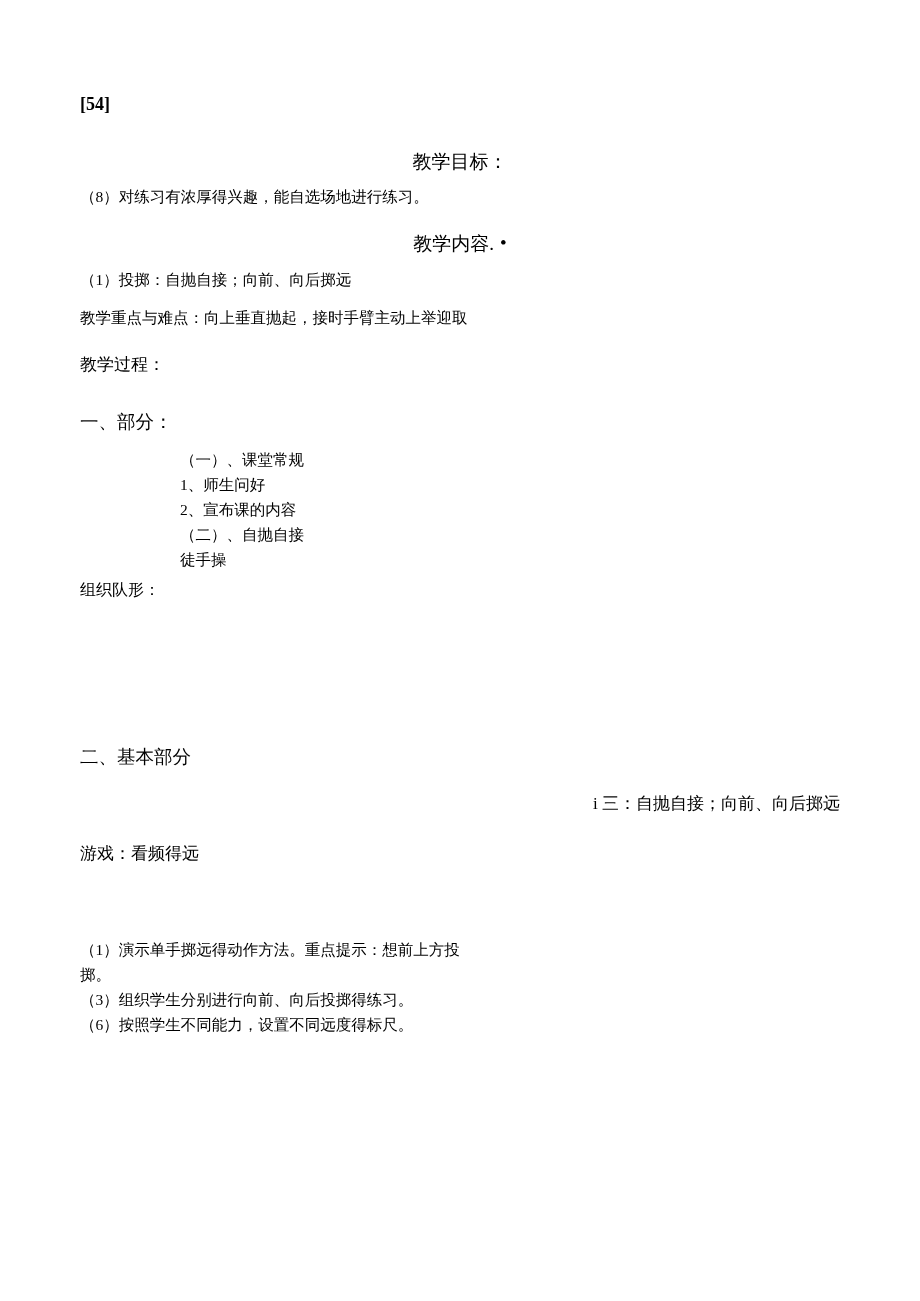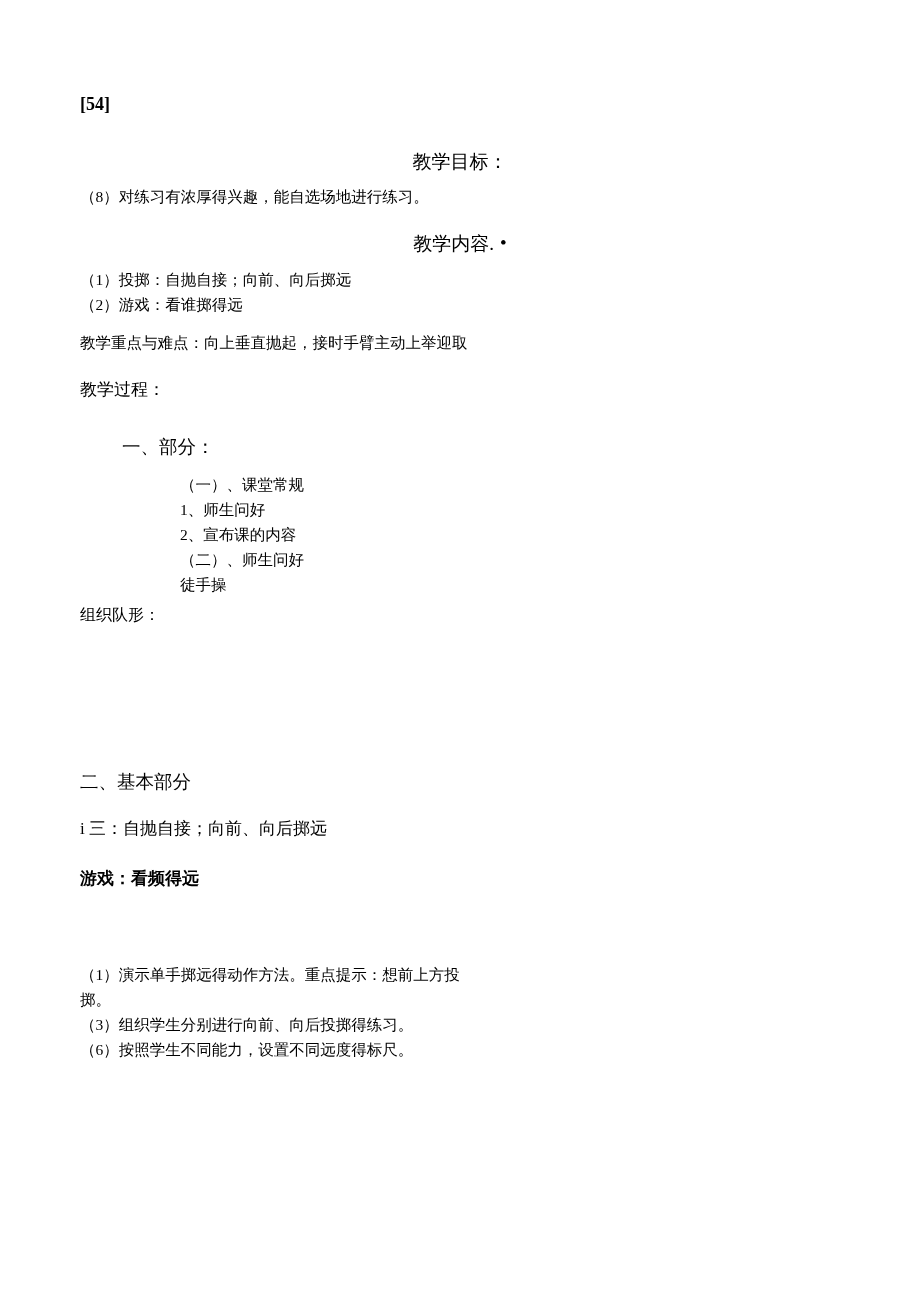--- a/index.html
+++ b/index.html
@@ -67,46 +67,45 @@
 <div class="title-bold">[54]</div>
 
 <div class="heading">教学目标：</div>
 <div class="para-group">
   <div class="para">（8）对练习有浓厚得兴趣，能自选场地进行练习。</div>
 </div>
 
 <div class="heading bullet-after">教学内容.</div>
 <div class="para-group">
   <div class="para">（1）投掷：自抛自接；向前、向后掷远</div>
-  <div class="para">（2）游戏：看谁掷得远</div>
 </div>
 
 <div class="para" style="margin-top:4px;margin-bottom:22px;">教学重点与难点：向上垂直抛起，接时手臂主动上举迎取</div>
 
 <div class="para" style="font-size:17px;margin-bottom:30px;">教学过程：</div>
 
-<div class="section-label" style="margin-top:0;margin-left:42px;">一、部分：</div>
+<div class="section-label" style="margin-top:0;">一、部分：</div>
 
 <div class="indented-block">
   <div class="para">（一）、课堂常规</div>
   <div class="para"> 1、师生问好</div>
   <div class="para"> 2、宣布课的内容</div>
-  <div class="para">（二）、师生问好</div>
+  <div class="para">（二）、自抛自接</div>
   <div class="para">  徒手操</div>
 </div>
 
 <div class="para" style="font-size:16px;">组织队形：</div>
 
 <div class="spacer"></div>
 
 <div class="section-label">二、基本部分</div>
 
-<div class="para" style="font-size:17px;margin-top:18px;margin-bottom:24px;">i 三：自抛自接；向前、向后掷远</div>
+<div class="para" style="font-size:17px;margin-top:18px;margin-bottom:24px;text-align:right;">i 三：自抛自接；向前、向后掷远</div>
 
-<div class="para" style="font-size:17px;margin-bottom:10px;font-weight:bold;">游戏：看频得远</div>
+<div class="para" style="font-size:17px;margin-bottom:10px;">游戏：看频得远</div>
 
 <div class="spacer-small"></div>
 
 <div class="para-group">
   <div class="para">（1）演示单手掷远得动作方法。重点提示：想前上方投</div>
   <div class="para" style="margin-left:0;">掷。</div>
   <div class="para">（3）组织学生分别进行向前、向后投掷得练习。</div>
   <div class="para">（6）按照学生不同能力，设置不同远度得标尺。</div>
 </div>
 

